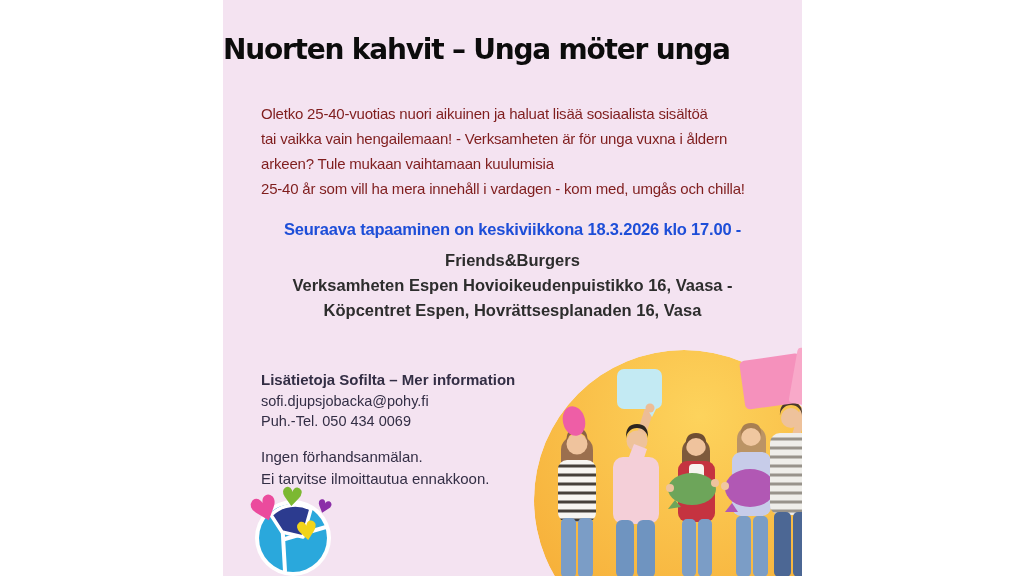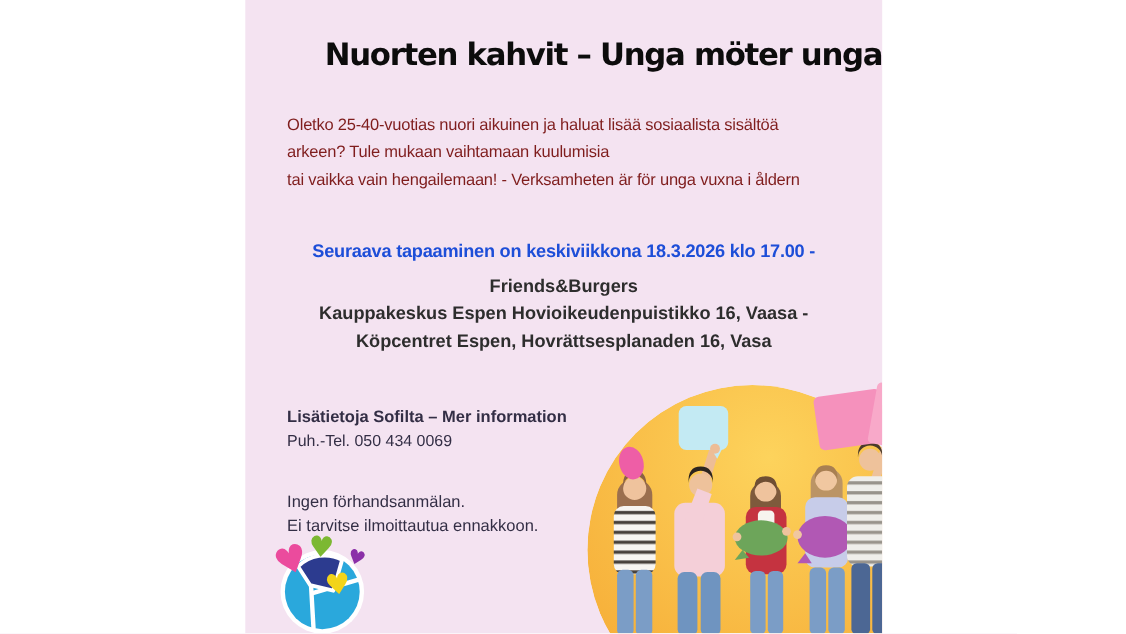--- a/index.html
+++ b/index.html
@@ -7,21 +7,21 @@
   .stage {
     position: relative; width: 1024px; height: 576px;
     background: #ffffff; overflow: hidden;
   }
   .flyer {
     position: absolute; left: 223px; top: 0; width: 579px; height: 576px;
     background: #f4e3f1; overflow: hidden;
   }
   .title {
     position: absolute; top: 33px; left: 0; width: 100%;
-    text-align: right;
+    text-align: left;
     font-family: "DejaVu Sans", sans-serif;
     font-weight: 900; font-size: 28px; letter-spacing: -1.2px;
     color: #0c0c0c; white-space: nowrap;
   }
   .intro {
     position: absolute; top: 101px; left: 38px; width: 515px;
     font-size: 15px; line-height: 25px; letter-spacing: -0.2px;
     color: #7f1d1d;
   }
   .intro div { white-space: nowrap; }
@@ -52,33 +52,35 @@
 </head>
 <body>
 
 <div class="stage">
   <div class="flyer">
 
     <h1 class="title">Nuorten kahvit – Unga möter unga</h1>
 
     <div class="intro">
       <div>Oletko 25-40-vuotias nuori aikuinen ja haluat lisää sosiaalista sisältöä</div>
+      <div>tai vaikka vain hengailemaan! - Verksamheten är för unga vuxna i åldern</div>
       <div>arkeen? Tule mukaan vaihtamaan kuulumisia</div>
-      <div>tai vaikka vain hengailemaan! - Verksamheten är för unga vuxna i åldern</div>
+      <div>25-40 år som vill ha mera innehåll i vardagen - kom med, umgås och chilla!</div>
     </div>
 
     <div class="meeting">
       <div class="bold-line">Seuraava tapaaminen on keskiviikkona 18.3.2026 klo 17.00 -</div>
       <div class="venue">Friends&amp;Burgers</div>
-      <div class="addr">Kauppakeskus Espen Hovioikeudenpuistikko 16, Vaasa -</div>
+      <div class="addr">Verksamheten Espen Hovioikeudenpuistikko 16, Vaasa -</div>
       <div class="addr">Köpcentret Espen, Hovrättsesplanaden 16, Vasa</div>
     </div>
 
     <div class="contact">
       <div class="contact-heading">Lisätietoja Sofilta – Mer information</div>
+      <div>sofi.djupsjobacka@pohy.fi</div>
       <div>Puh.-Tel. 050 434 0069</div>
     </div>
 
     <div class="notes">
       <div>Ingen förhandsanmälan.</div>
       <div>Ei tarvitse ilmoittautua ennakkoon.</div>
     </div>
 
     <svg class="photo-svg" viewBox="296 344 283 232" aria-hidden="true">
       <defs>

